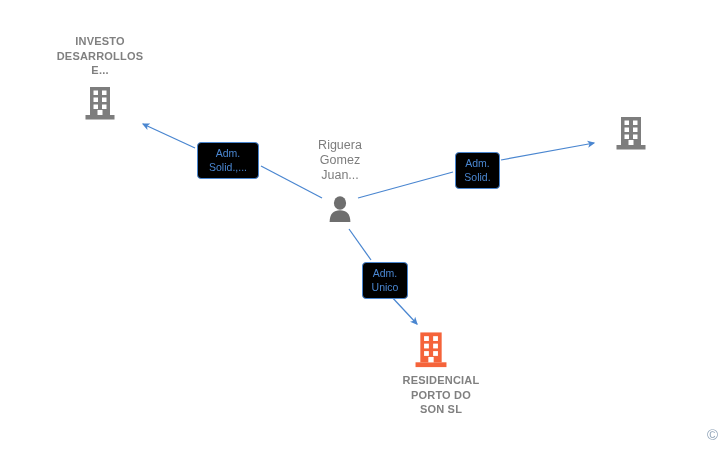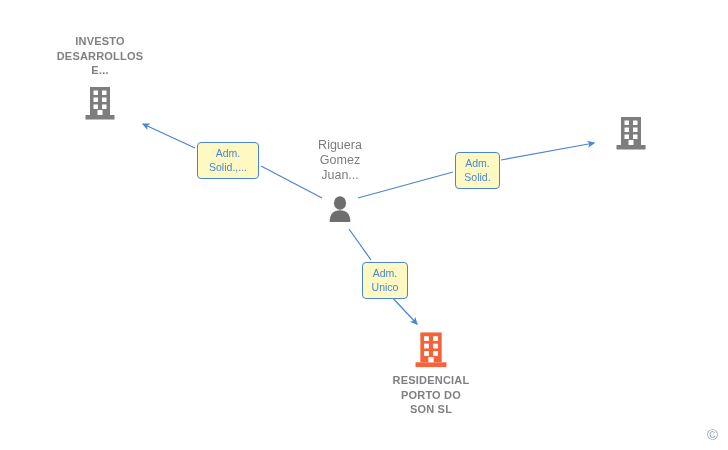--- a/index.html
+++ b/index.html
@@ -50,21 +50,21 @@
   }
   .icon-wrap {
     display: block;
     line-height: 0;
   }
 
   
   .edge-label {
     position: absolute;
     box-sizing: border-box;
-    background: #fef9c3;
+    background: #000000;
     border: 1.3px solid #4a86d0;
     border-radius: 4px;
     color: #4a86d0;
     font-size: 10.5px;
     line-height: 14px;
     text-align: center;
     padding: 3px 5px 4px 5px;
     z-index: 4;
     white-space: pre-line;
   }
@@ -198,21 +198,21 @@
           <rect x="17" y="4.5" width="4.5" height="4.5"></rect>
           <rect x="8.5" y="11.5" width="4.5" height="4.5"></rect>
           <rect x="17" y="11.5" width="4.5" height="4.5"></rect>
           <rect x="8.5" y="18.5" width="4.5" height="4.5"></rect>
           <rect x="17" y="18.5" width="4.5" height="4.5"></rect>
           <rect x="12.5" y="24" width="5" height="5"></rect>
         </g>
       </svg>
     </span>
   </div>
-  <div class="node" style="left:431px; top:373px;">
+  <div class="node" style="left:441px; top:373px;">
     <div class="node-label">RESIDENCIAL
 PORTO DO
 SON  SL</div>
   </div>
 
   <div class="edge-label" style="left:197px; top:142px; width:62px;">Adm.
 Solid.,...</div>
 
   <div class="edge-label" style="left:455px; top:152px; width:45px;">Adm.
 Solid.</div>

